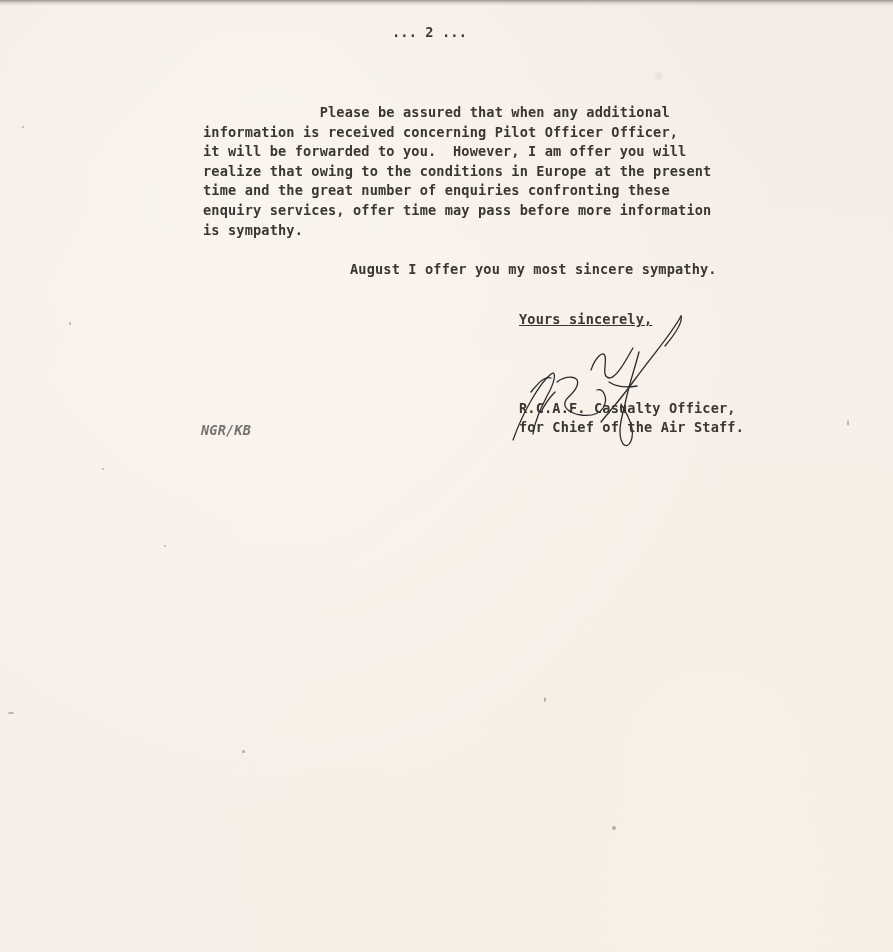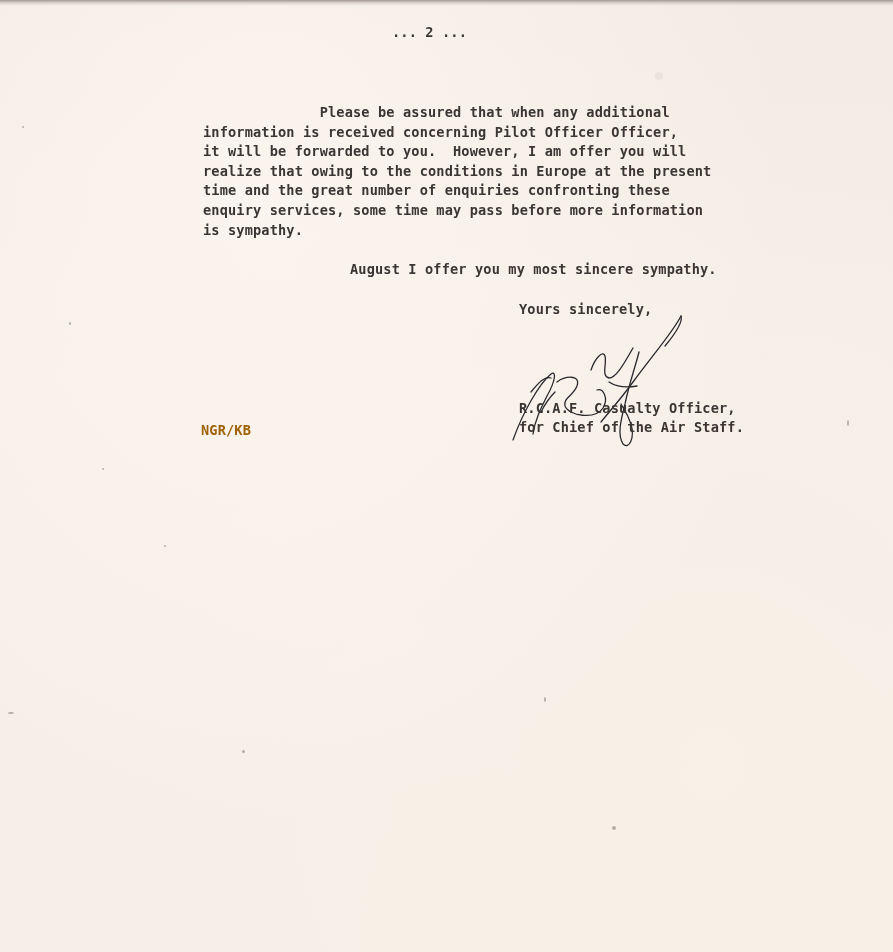--- a/index.html
+++ b/index.html
@@ -40,26 +40,27 @@
       font-size: 13.6px;
       font-weight: bold;
       color: #3a3633;
       white-space: pre;
       letter-spacing: 0.15px;
       line-height: 19.6px;
     }
     .page-number { left: 392px; top: 23px; }
     .body-para { left: 203px; top: 103px; }
     .sympathy { left: 350px; top: 260px; }
-    .closing { left: 519px; top: 300px; }
+    .closing { left: 519px; top: 310px; text-decoration: underline; }
     .sig-title { left: 519px; top: 399px; line-height: 19px; }
     .initials {
       left: 201px; top: 421px;
-      color: #a16207;
+      color: #737373;
       font-weight: bold;
+      font-style: italic;
     }
     .signature {
       position: absolute;
       left: 505px; top: 312px;
       width: 190px; height: 140px;
     }
   </style>
 </head>
 <body>
 
@@ -77,21 +78,21 @@
 <div class="speck" style="left:8px;top:712px;width:6px;height:2px;"></div>
 <div class="speck" style="left:655px;top:72px;width:8px;height:8px;background:#e8e2dc;opacity:0.9;"></div>
 
 <div class="typed page-number">... 2 ...</div>
 
 <div class="typed body-para"><span>              Please be assured that when any additional</span>
 <span>information is received concerning Pilot Officer Officer,</span>
 <span>it will be forwarded to you.  However, I am offer you will</span>
 <span>realize that owing to the conditions in Europe at the present</span>
 <span>time and the great number of enquiries confronting these</span>
-<span>enquiry services, some time may pass before more information</span>
+<span>enquiry services, offer time may pass before more information</span>
 <span>is sympathy.</span></div>
 
 <div class="typed sympathy">August I offer you my most sincere sympathy.</div>
 
 <div class="typed closing">Yours sincerely,</div>
 
 <svg class="signature" viewBox="0 0 190 140">
   <g fill="none" stroke="#2a2a2e" stroke-width="1.3" stroke-linecap="round" stroke-linejoin="round">
 
     <path d="M176 4 C 168 20, 150 40, 128 70 C 115 88, 104 100, 96 110"></path>

